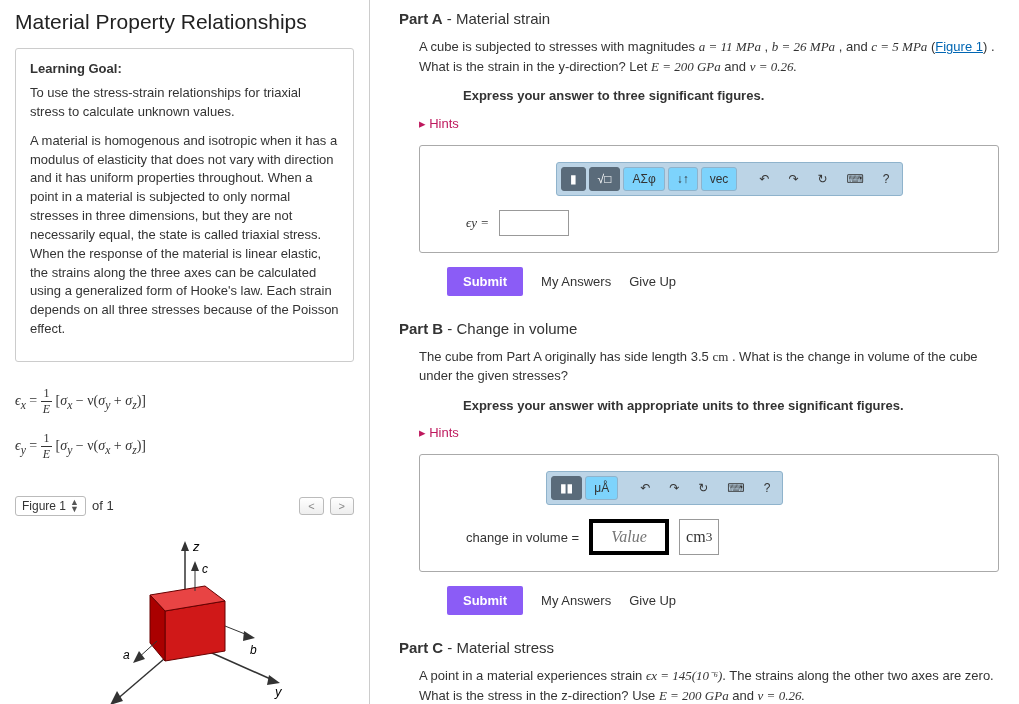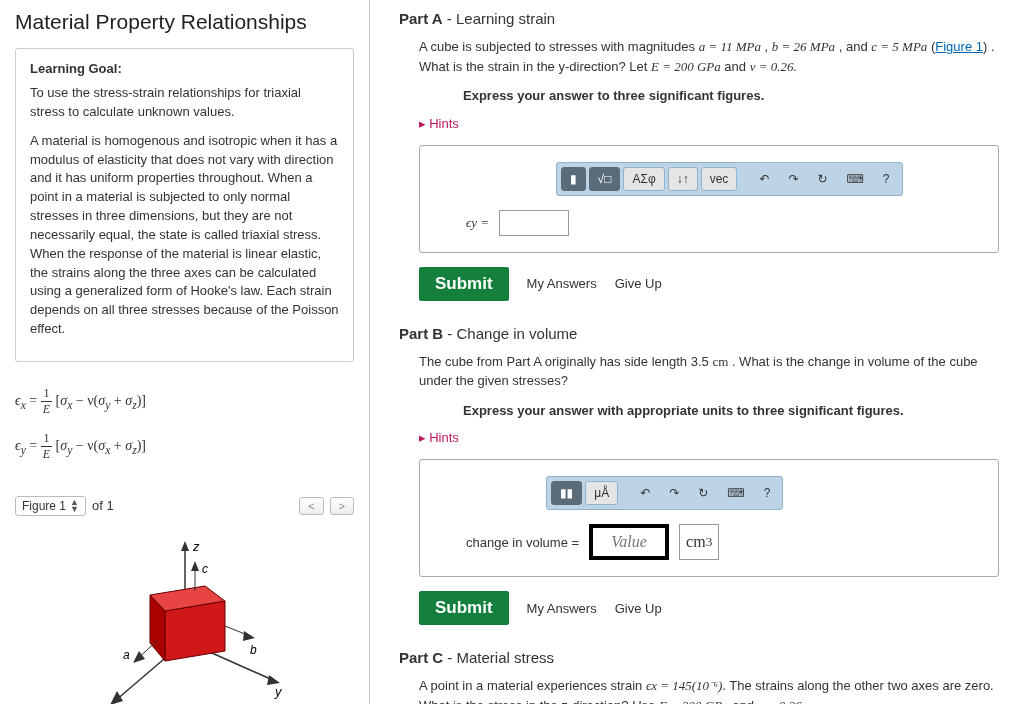--- a/index.html
+++ b/index.html
@@ -21,29 +21,29 @@
 .part-header .pt { font-weight: bold; }
 .part-body { padding-left: 20px; margin-bottom: 24px; }
 .prompt { line-height: 1.5; margin-bottom: 10px; }
 .link { color: #0066b3; text-decoration: underline; cursor: pointer; }
 .bold { font-weight: bold; margin-left: 44px; }
 .hints { color: #be185d; font-weight: normal; margin-bottom: 14px; display: inline-block; }
 .hints::before { content: "▸ "; }
 .answer-zone { border: 1px solid #aaa; border-radius: 3px; padding: 16px; background: #fff; margin-bottom: 14px; }
 .toolbar { background: #bcd4e6; border: 1px solid #8fb3cc; border-radius: 3px; padding: 4px; display: inline-flex; gap: 3px; margin-bottom: 14px; margin-left: 120px; }
 .toolbar2 { margin-left: 110px; }
-.tool-btn { border: 1px solid #8fb3cc; background: #e5e5e5; padding: 4px 8px; border-radius: 3px; font-size: 12px; cursor: pointer; color: #333; display: inline-flex; align-items: center; }
+.tool-btn { border: 1px solid #8fb3cc; background: #7dd3fc; padding: 4px 8px; border-radius: 3px; font-size: 12px; cursor: pointer; color: #333; display: inline-flex; align-items: center; }
 .tool-btn.dark { background: #5a6b7a; color: #fff; border-color: #5a6b7a; }
 .input-row { display: flex; align-items: center; gap: 10px; padding-left: 30px; }
 .input-label { font-family: 'Times New Roman', serif; font-style: italic; }
 .ans-input { border: 1px solid #999; padding: 4px; width: 70px; height: 26px; }
 .val-input { border: 4px solid #000000; padding: 6px; width: 80px; height: 36px; font-style: italic; color: #888; font-size: 16px; font-family: 'Times New Roman', serif; text-align: center; }
 .unit-box { border: 1px solid #999; padding: 6px; height: 36px; display: inline-flex; align-items: center; font-family: 'Times New Roman', serif; font-size: 16px; }
 .submit-row { display: flex; align-items: center; gap: 18px; }
-.submit-btn { background: #15803d; color: #fff; border: none; padding: 7px 16px; font-weight: bold; font-size: 17px; border-radius: 2px; cursor: pointer; }
+.submit-btn { background: #8b5cf6; color: #fff; border: none; padding: 7px 16px; font-weight: bold; font-size: 13px; border-radius: 2px; cursor: pointer; margin-left: 28px; }
 .link-btn { color: #333; font-weight: normal; font-size: 13px; cursor: pointer; }
 .frac { display: inline-block; vertical-align: middle; text-align: center; }
 .frac .n { display: block; border-bottom: 1px solid #333; padding: 0 2px; font-size: 12px; }
 .frac .d { display: block; padding: 0 2px; font-style: italic; font-size: 12px; }
 .mpa { font-family: 'Times New Roman', serif; }
 .updown { font-size: 9px; display: inline-flex; flex-direction: column; line-height: 7px; color: #555; }
 </style>
 </head>
 <body>
 
@@ -104,21 +104,21 @@
         <polygon points="58,132 70,128 64,120" fill="#333"></polygon>
         <text x="48" y="128" font-style="italic" font-size="12">a</text>
       </svg>
     </div>
   </div>
 
   <div class="right-panel">
 
     <div class="part-header">
       <span class="pt">Part A</span>
-      <span>- Learning strain</span>
+      <span>- Material strain</span>
     </div>
     <div class="part-body">
       <div class="prompt">
         <span>A cube is subjected to stresses with magnitudes </span><span class="mpa"><i>a = 11 MPa</i></span><span> , </span><span class="mpa"><i>b = 26 MPa</i></span><span> , and </span><span class="mpa"><i>c = 5 MPa</i></span>
         (<span class="link">Figure 1</span>)<span> . What is the strain in the y-direction? Let </span><span class="mpa"><i>E = 200 GPa</i></span><span> and </span><span class="mpa"><i>ν = 0.26.</i></span>
       </div>
       <div class="prompt bold">Express your answer to three significant figures.</div>
       <a class="hints">Hints</a>
       <div class="answer-zone">
         <div class="toolbar">

